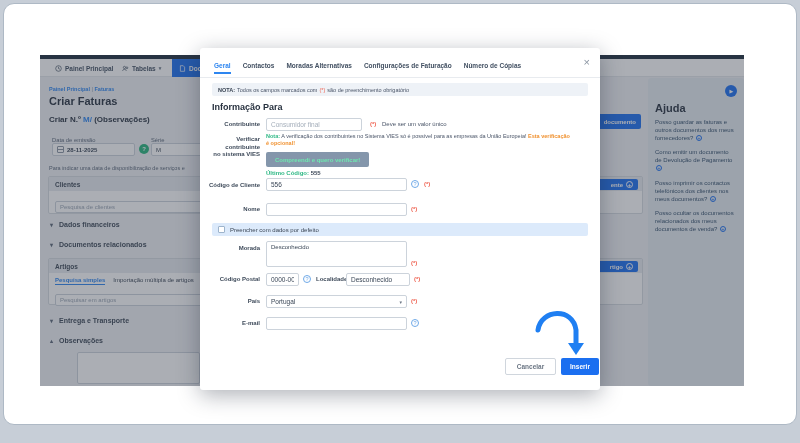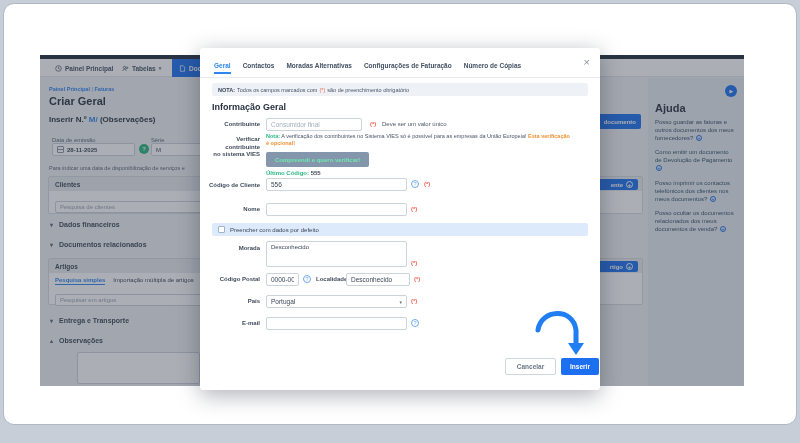--- a/index.html
+++ b/index.html
@@ -165,23 +165,23 @@
       </span>
       <span>Documentos</span>
     </div>
   </div>
 
   <div class="crumb">
     <span>Painel Principal</span>
     <span class="sep">|</span>
     <span>Faturas</span>
   </div>
-  <div class="h1">Criar Geral</div>
+  <div class="h1">Criar Faturas</div>
   <div class="invline">
-    <span>Inserir N.º </span><span class="blue">M/</span><span> (Observações)</span>
+    <span>Criar N.º </span><span class="blue">M/</span><span> (Observações)</span>
   </div>
 
   <div class="flabel" style="left:12px; top:82px;">Data de emissão</div>
   <div class="flabel" style="left:111px; top:82px;">Série</div>
   <div class="inputbox" style="left:12px; top:88px; width:83px; height:13px;">
     <span class="cal"></span>
     <span style="font-weight:bold;">28-11-2025</span>
   </div>
   <div class="greendot" style="left:99px; top:89px;">?</div>
   <div class="inputbox" style="left:111px; top:88px; width:95px; height:13px;">
@@ -266,21 +266,21 @@
   </div>
   <div class="mtabline"></div>
 
   <div class="notabar">
     <b>NOTA:</b>
     <span>Todos os campos marcados com</span>
     <span class="red">(*)</span>
     <span>são de preenchimento obrigatório</span>
   </div>
 
-  <div class="mhead">Informação Geral</div>
+  <div class="mhead">Informação Para</div>
 
   <div class="mlabel" style="top:73px;">Contribuinte</div>
   <input class="minput" style="left: 66px; top: 70px; width: 96px;" placeholder="Consumidor final">
   <span class="star" style="left:170px; top:73px;">(*)</span>
   <span class="hinttext" style="left:182px; top:73px;">Deve ser um valor único</span>
 
   <div class="mlabel" style="top:88px;">
     <span>Verificar contribuinte</span><br><span>no sistema VIES</span>
   </div>
   <div class="viesnote">

